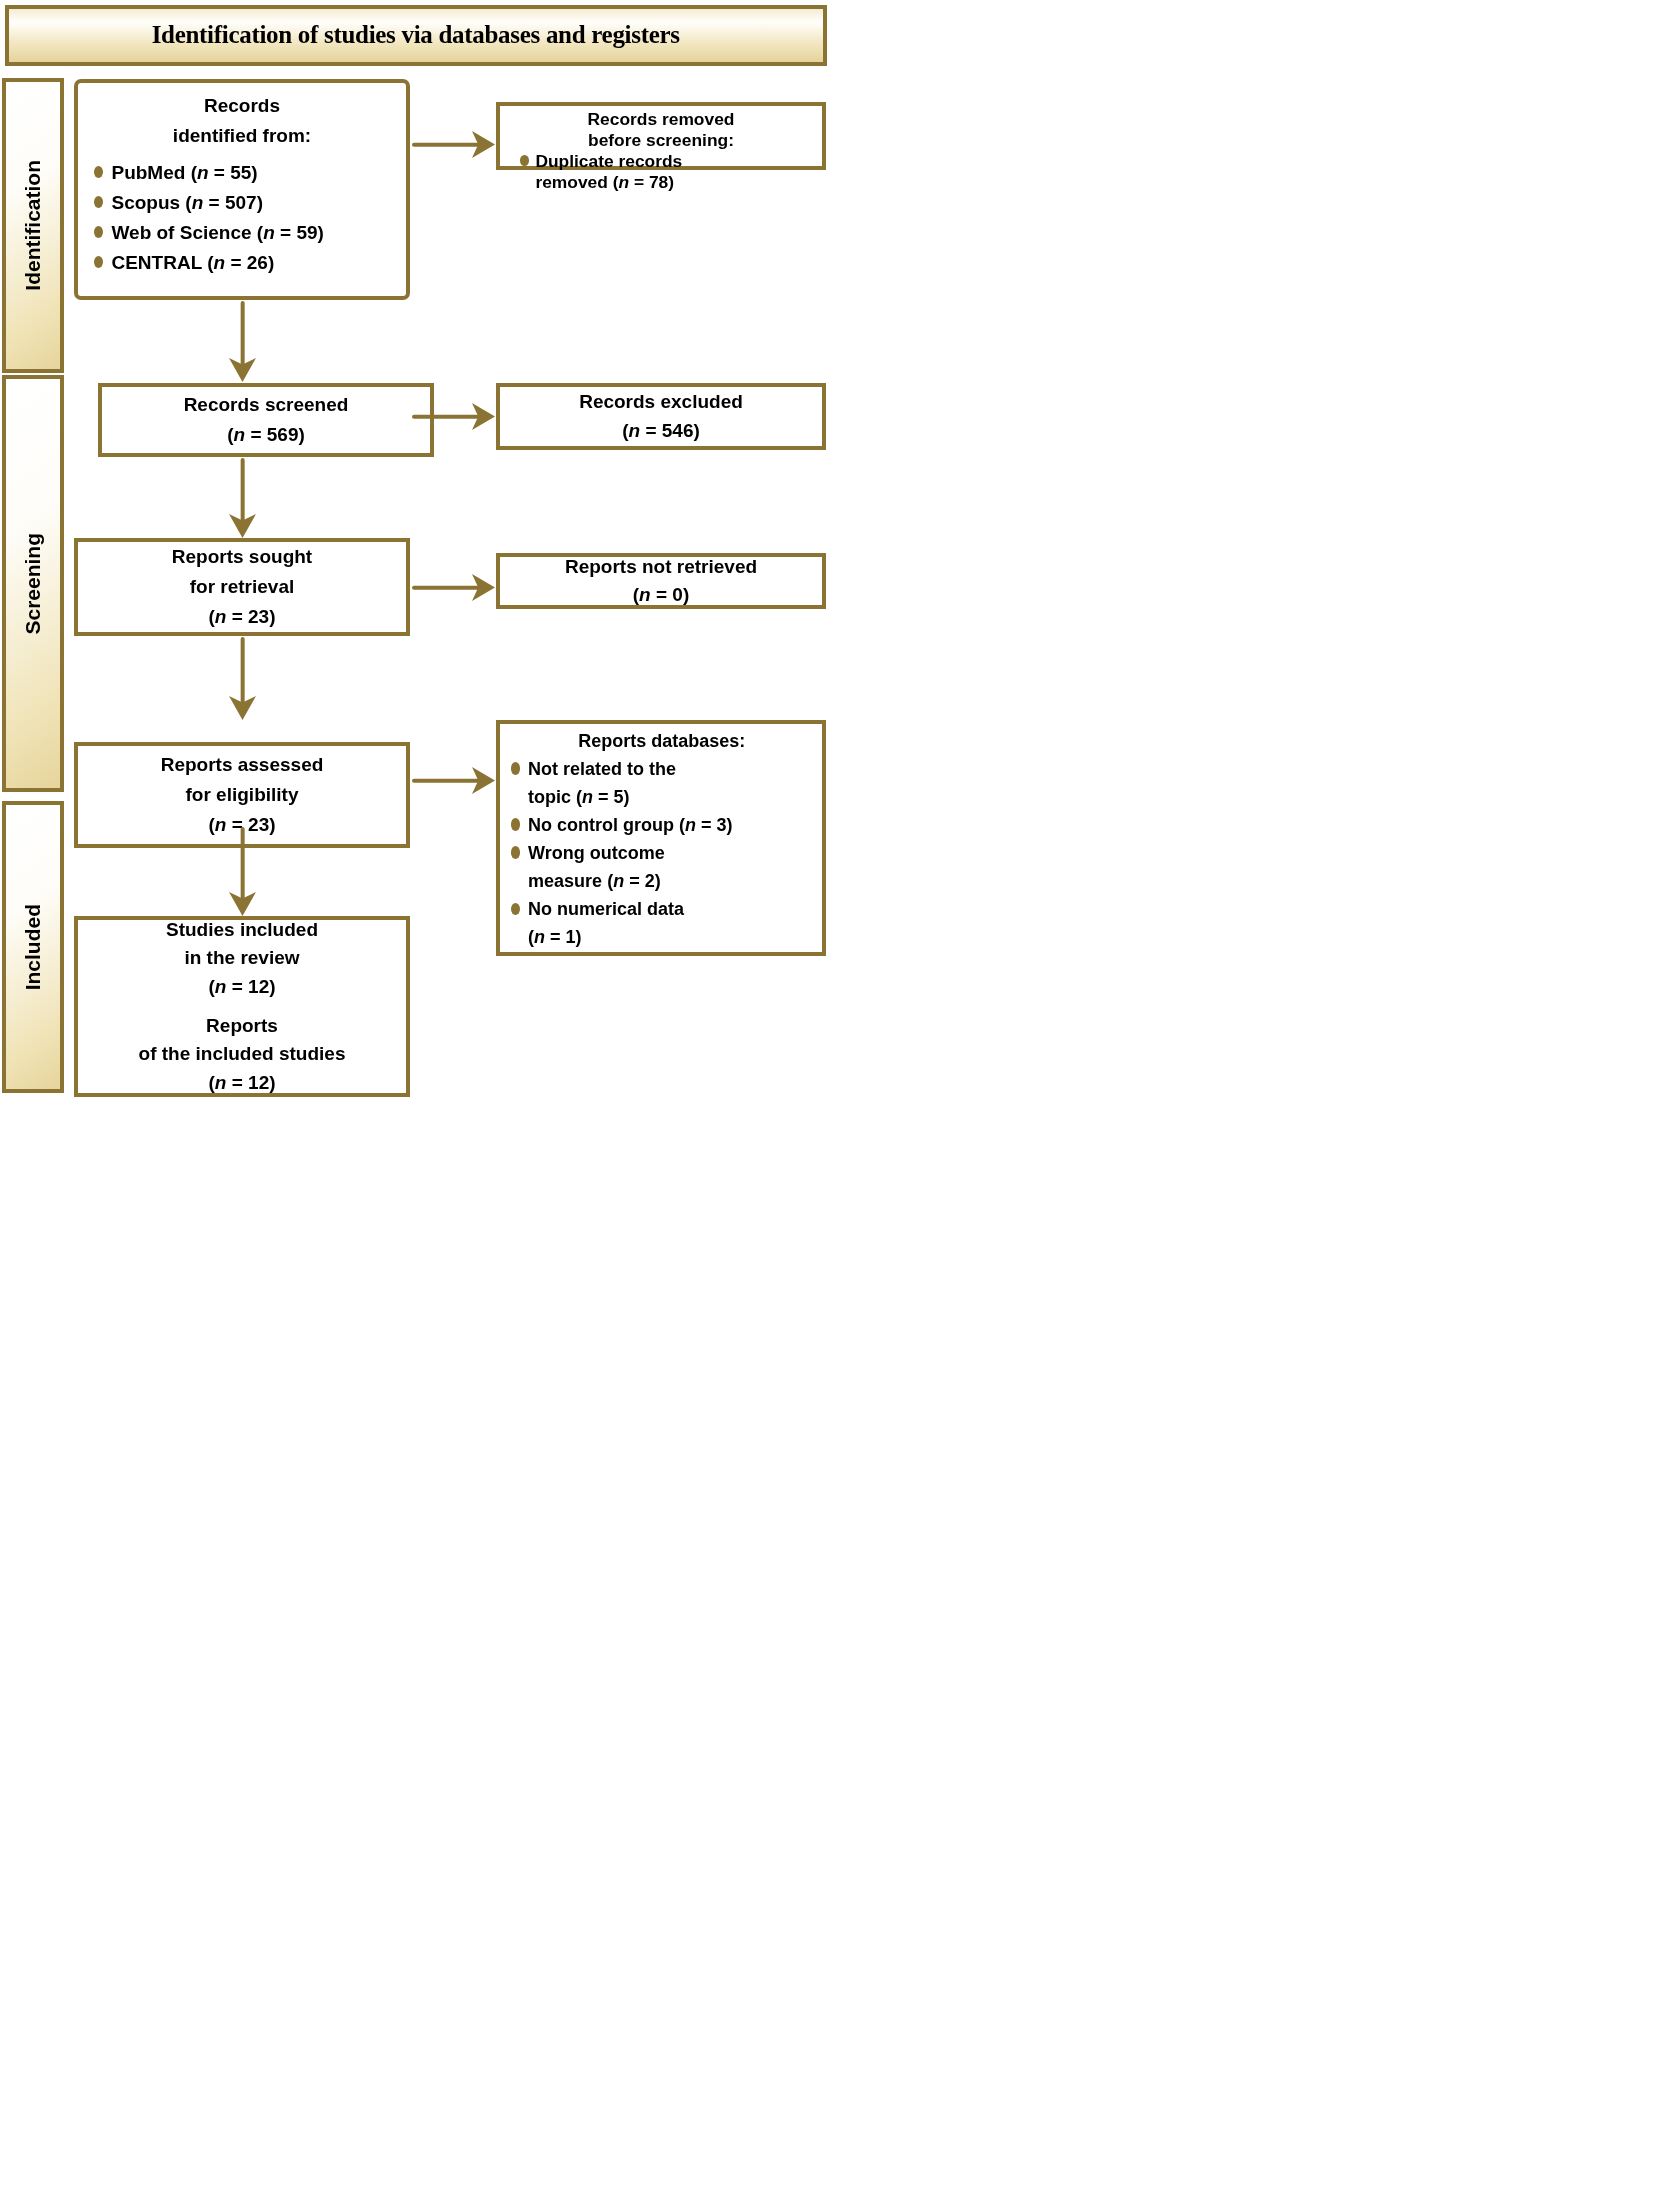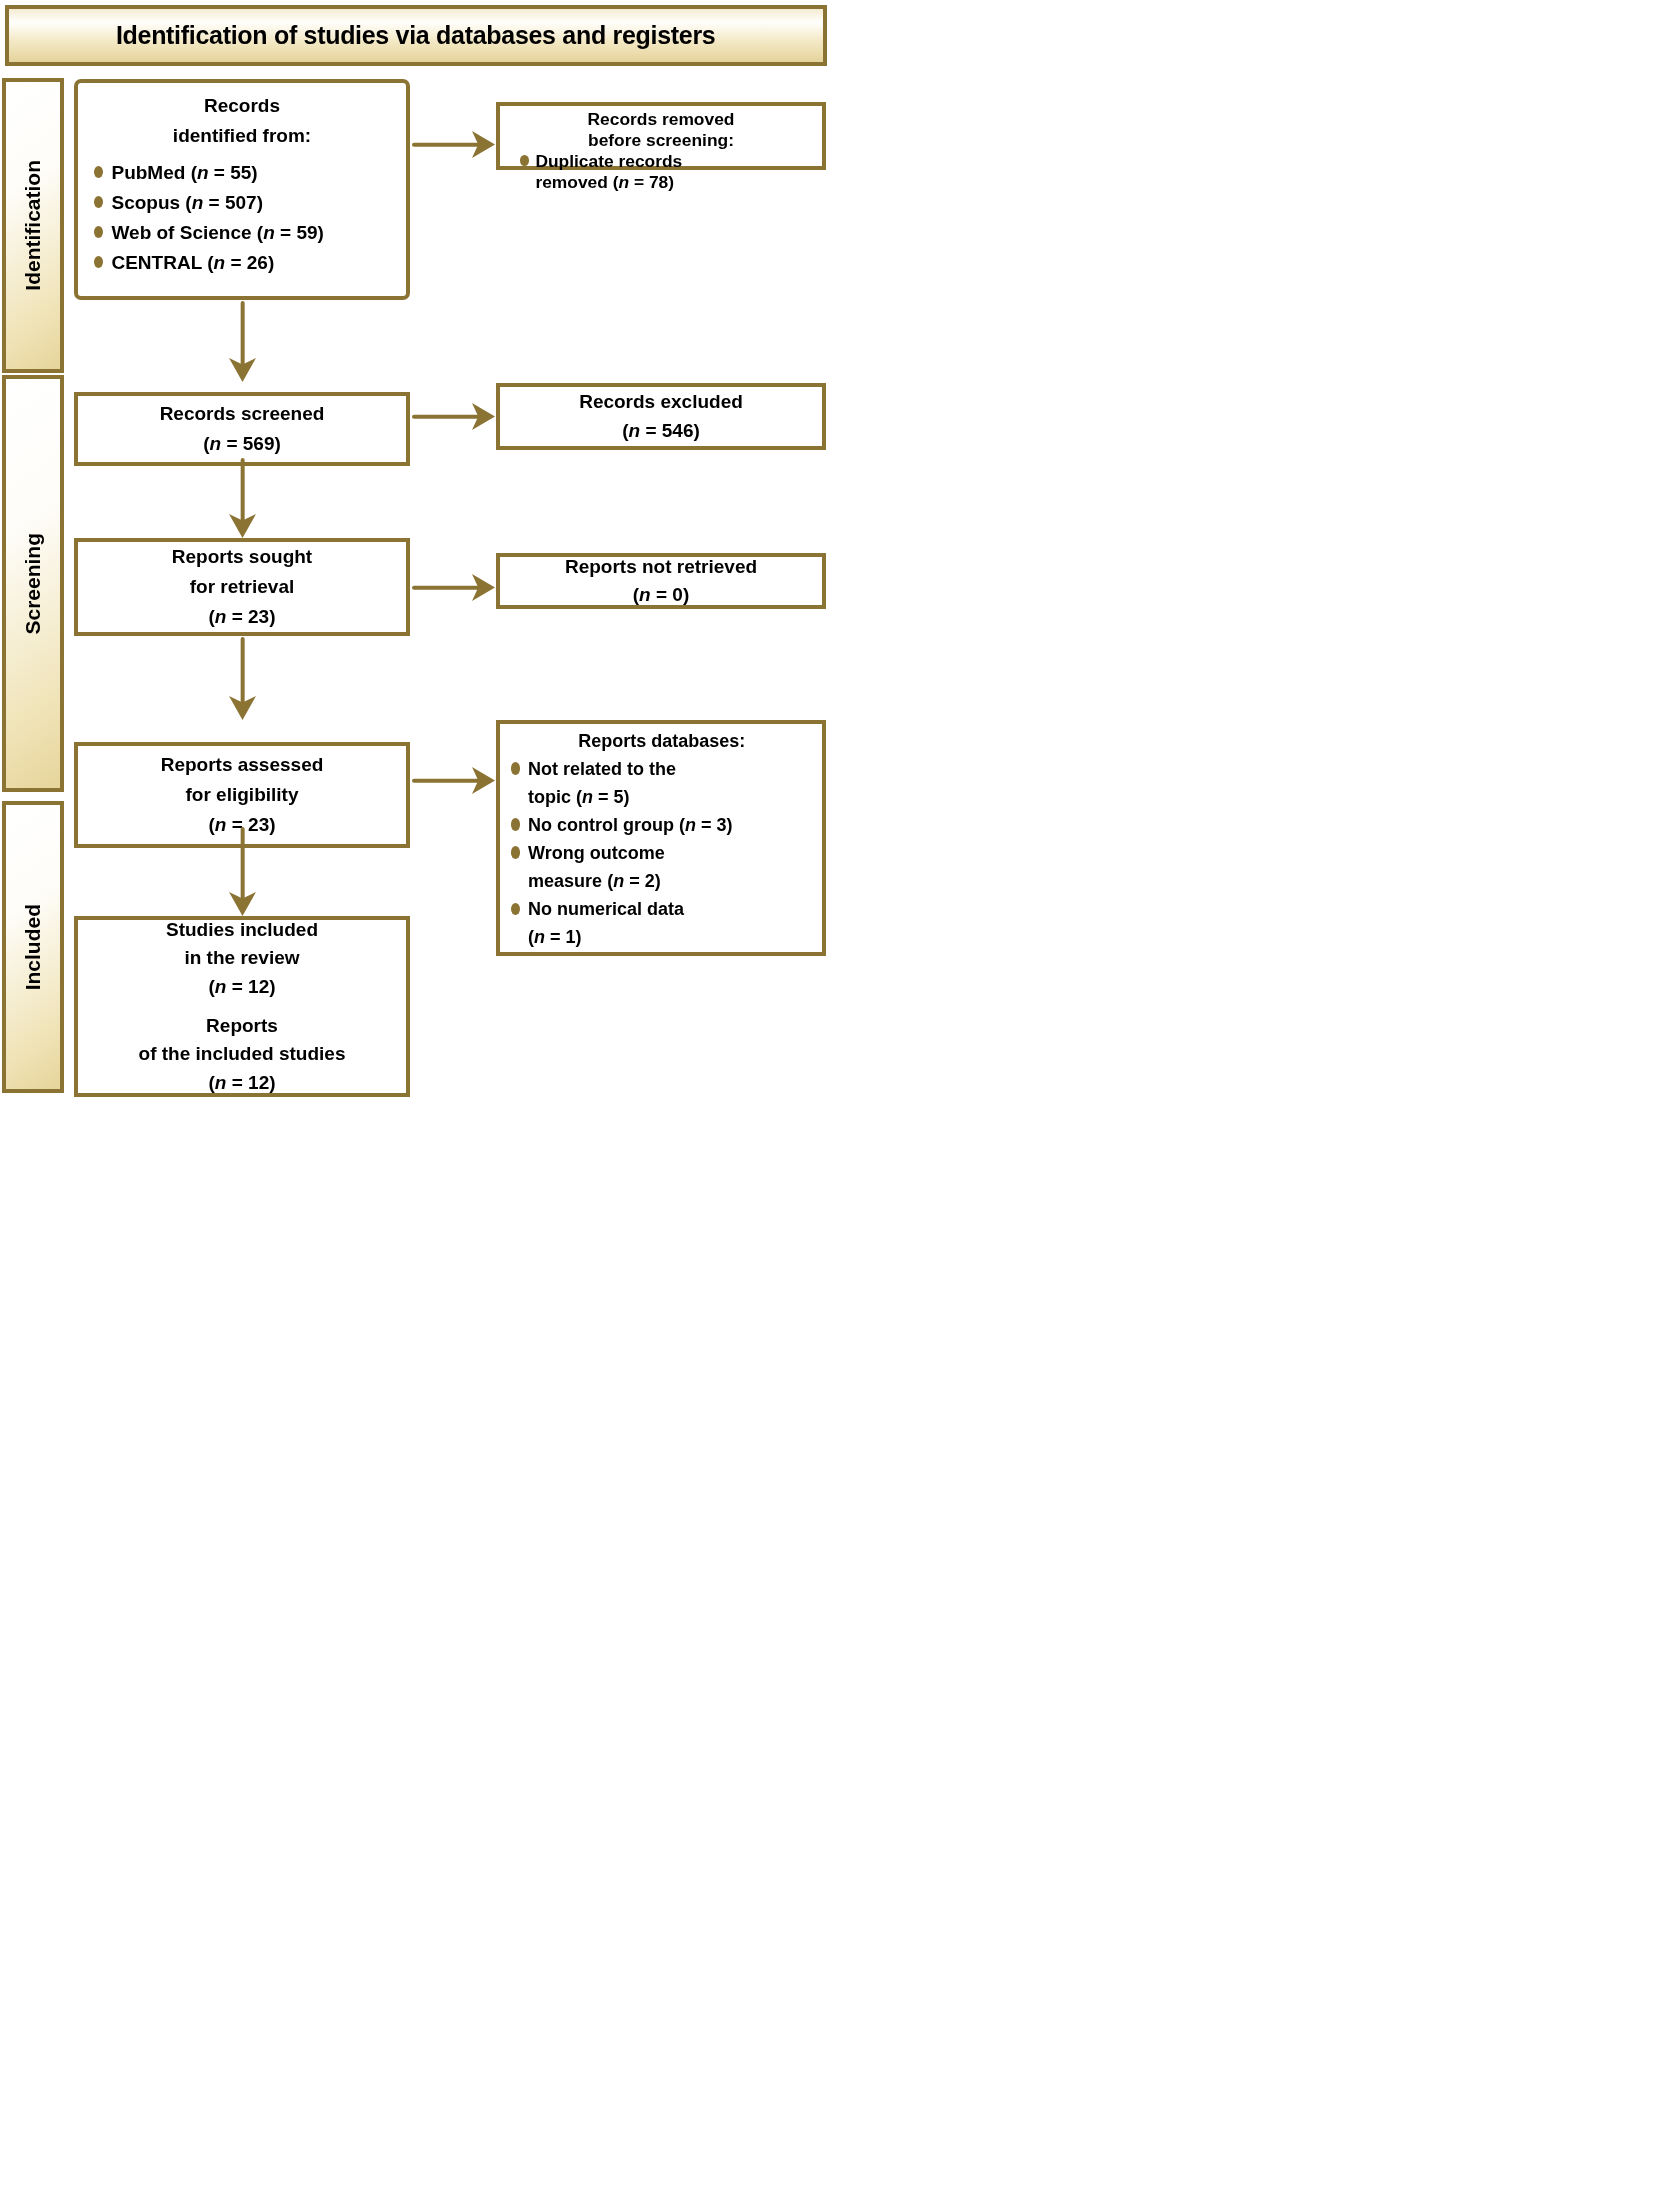--- a/index.html
+++ b/index.html
@@ -11,21 +11,21 @@
   }
   .abs{position:absolute;box-sizing:border-box;}
   i{font-style:italic;}
 
   
   .titlebar{
     left:4.7px;top:4.7px;width:822px;height:61px;
     border:4.7px solid #8b7334;
     background:linear-gradient(180deg,#f4ecd2 0%,#fffefb 25%,#f3e8c4 62%,#e5d39b 100%);
     display:flex;align-items:center;justify-content:center;
-    font-size:25px;letter-spacing:-0.3px;text-align:center;
+    font-size:25px;letter-spacing:-0.3px;text-align:center;font-family:Liberation Serif, serif;
   }
 
   
   .stage{
     left:2px;width:62px;
     border:4px solid #8b7334;
     background:linear-gradient(145deg,#ffffff 0%,#fefdf9 35%,#efe2b4 82%,#e6d49b 100%);
     display:flex;align-items:center;justify-content:center;
   }
   .stage .vtext{
@@ -39,21 +39,21 @@
   
   .fbox{
     border:4px solid #8b7334;background:#ffffff;
     font-size:19px;line-height:1.58;
   }
   .col1{left:74px;width:336px;}
   .col2{left:496px;width:330px;}
   .center-text{display:flex;align-items:center;justify-content:center;text-align:center;}
 
   #box-identified{top:79px;height:221px;padding:8px 6.7px 4px 6.7px;border-radius:7px;}
-  #box-screened{top:392px;height:74px;}
+  #box-screened{top:383px;height:74px;margin-left:24px;}
   #box-sought{top:538px;height:98px;}
   #box-assessed{top:742px;height:106px;}
   #box-included{top:916px;height:181px;line-height:1.5;}
   #box-included .stanza2{margin-top:10.7px;}
 
   #box-removed{top:102px;height:68px;font-size:17.4px;line-height:1.22;padding:2.7px 4px;}
   #box-excluded{top:383px;height:67px;line-height:1.5;}
   #box-notretrieved{top:553px;height:56px;line-height:1.5;}
   #box-reports-excluded{top:720px;height:236px;font-size:18px;line-height:1.56;padding:2.7px 4px 0 5.4px;}
 

